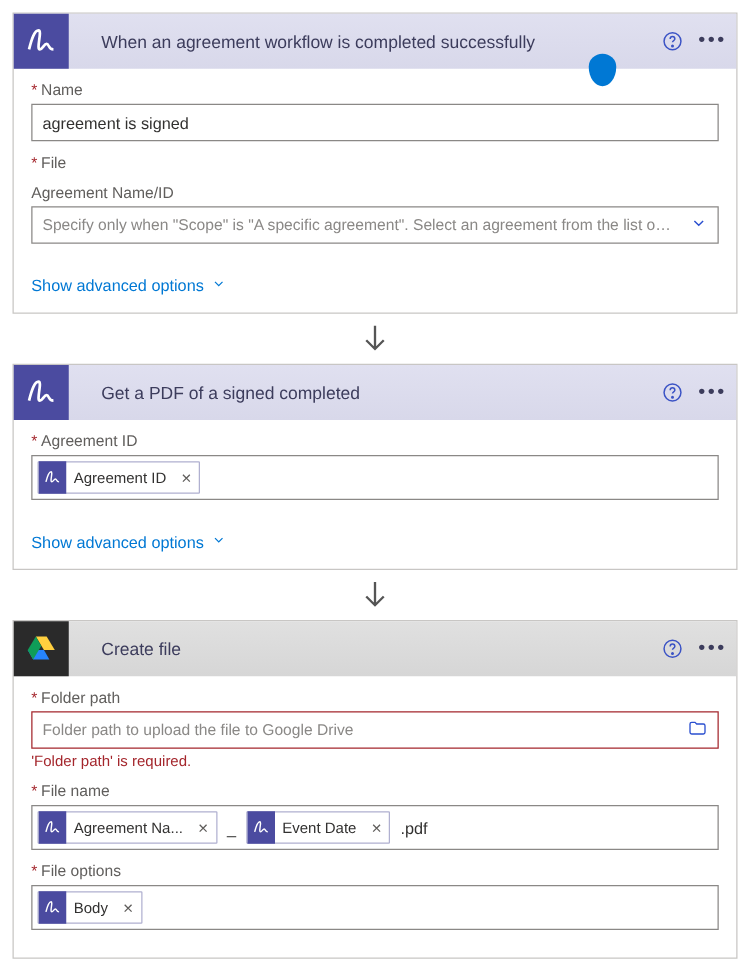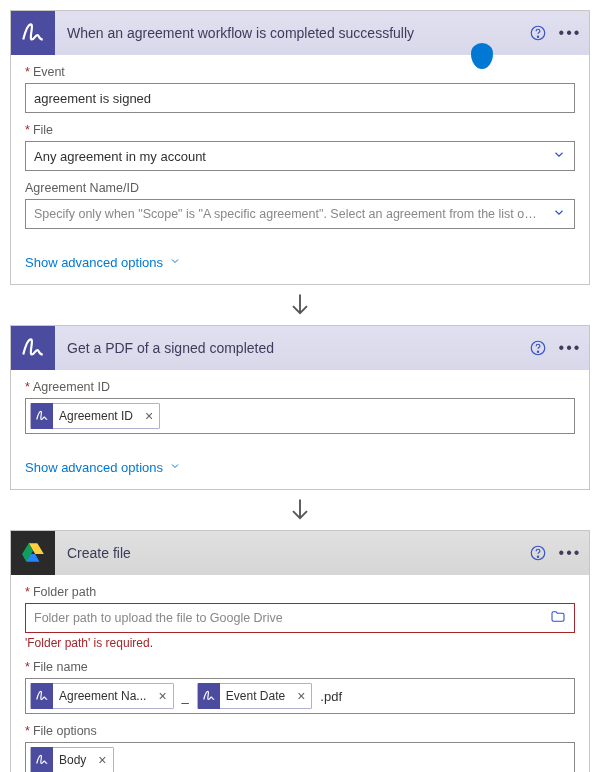--- a/index.html
+++ b/index.html
@@ -16,20 +16,21 @@
     margin-bottom: 0;
     background: #fff;
   }
   .step-header {
     display: flex;
     align-items: center;
     padding: 0;
     height: 44px;
     background: linear-gradient(to bottom, #e0e0f0, #d8d8ea);
     position: relative;
+    gap: 14px;
   }
   .step-header.gdrive-header {
     background: linear-gradient(to bottom, #e0e0e0, #d6d6d6);
     justify-content: center;
   }
   .step-icon {
     width: 44px;
     height: 44px;
     display: flex;
     align-items: center;
@@ -212,33 +213,25 @@
           </svg>
       </span>
       <span class="more-icon">•••</span>
     </div>
   </div>
   <div class="step-body body-top">
     <div class="teardrop-wrap">
         <div class="teardrop"></div>
       </div>
     <div class="field">
-      <span class="label req">Event</span>
+      <span class="label req">Name</span>
       <input class="text-input" value="agreement is signed" style="">
     </div>
     <div class="field">
       <span class="label req">File</span>
-      <div class="select-box">
-        <span>Any agreement in my account</span>
-        <span class="chevron-down-blue">
-          <svg width="14" height="14" viewBox="0 0 24 24" fill="none" stroke="#2a4fcf" stroke-width="2">
-              <path d="M6 9l6 6 6-6"></path>
-            </svg>
-        </span>
-      </div>
     </div>
     <div class="field">
       <span class="label">Agreement Name/ID</span>
       <div class="agreement-row">
         <span class="placeholder">Specify only when "Scope" is "A specific agreement". Select an agreement from the list or enter th</span>
         <span class="chevron-down-blue">
           <svg width="14" height="14" viewBox="0 0 24 24" fill="none" stroke="#2a4fcf" stroke-width="2">
               <path d="M6 9l6 6 6-6"></path>
             </svg>
         </span>

